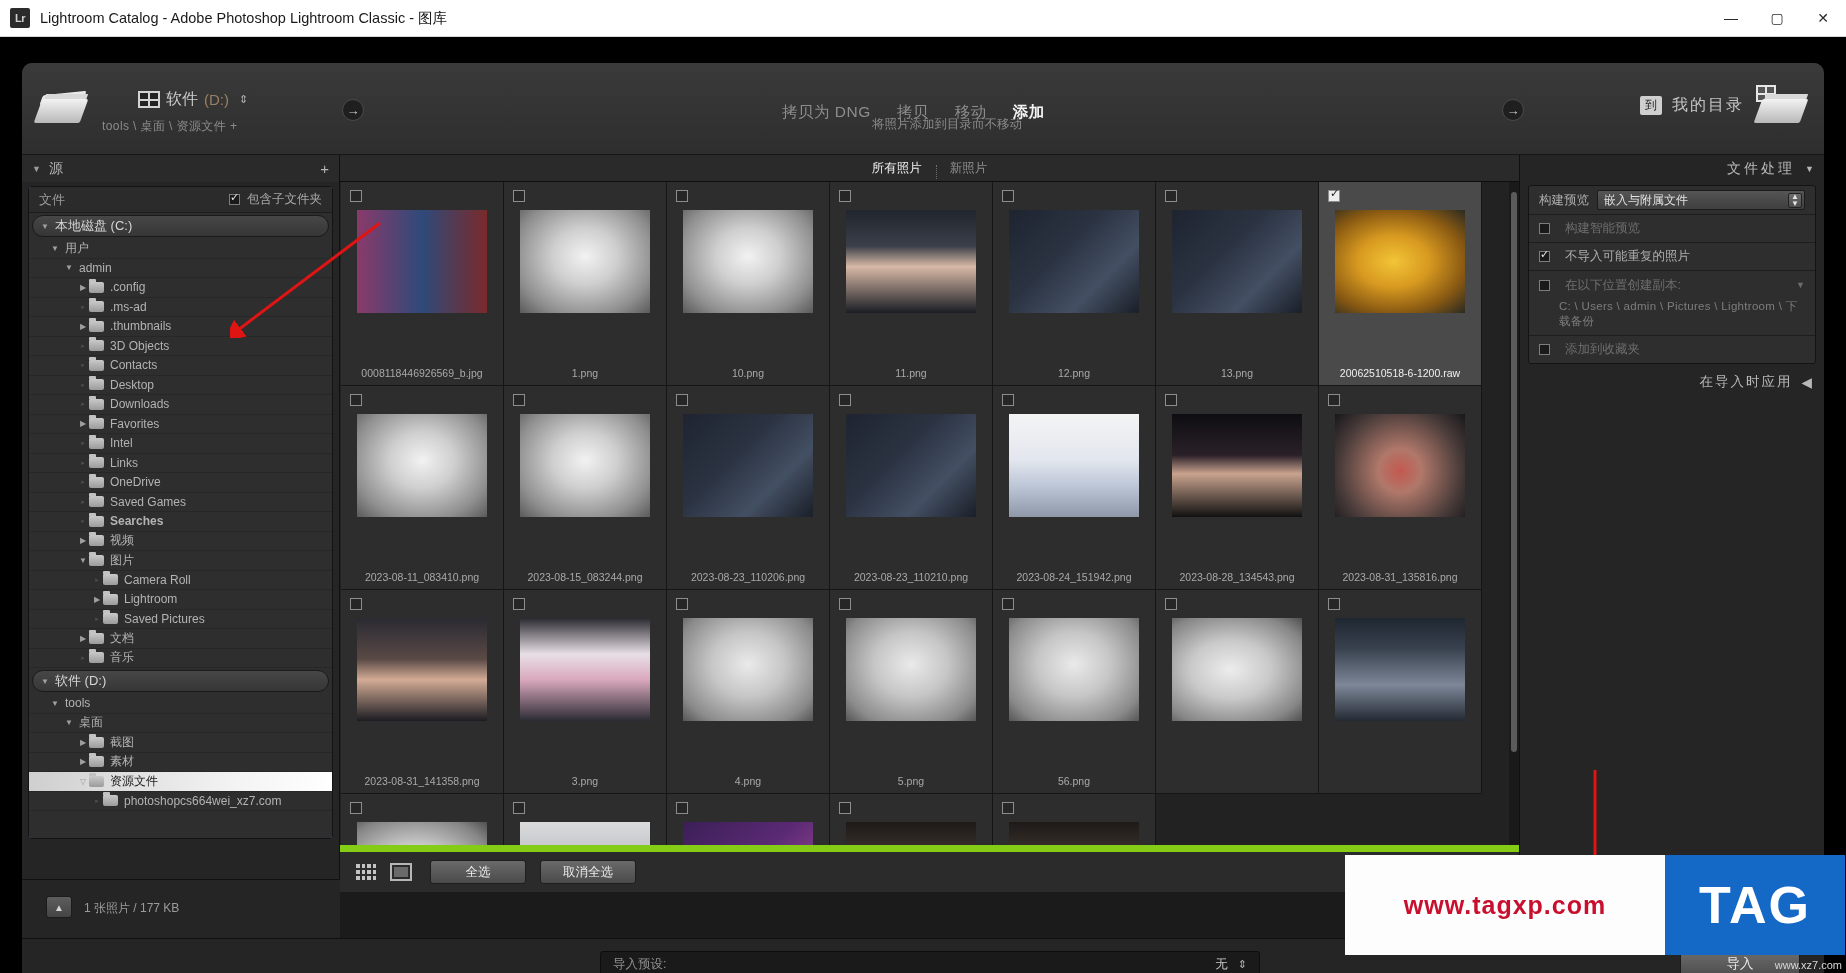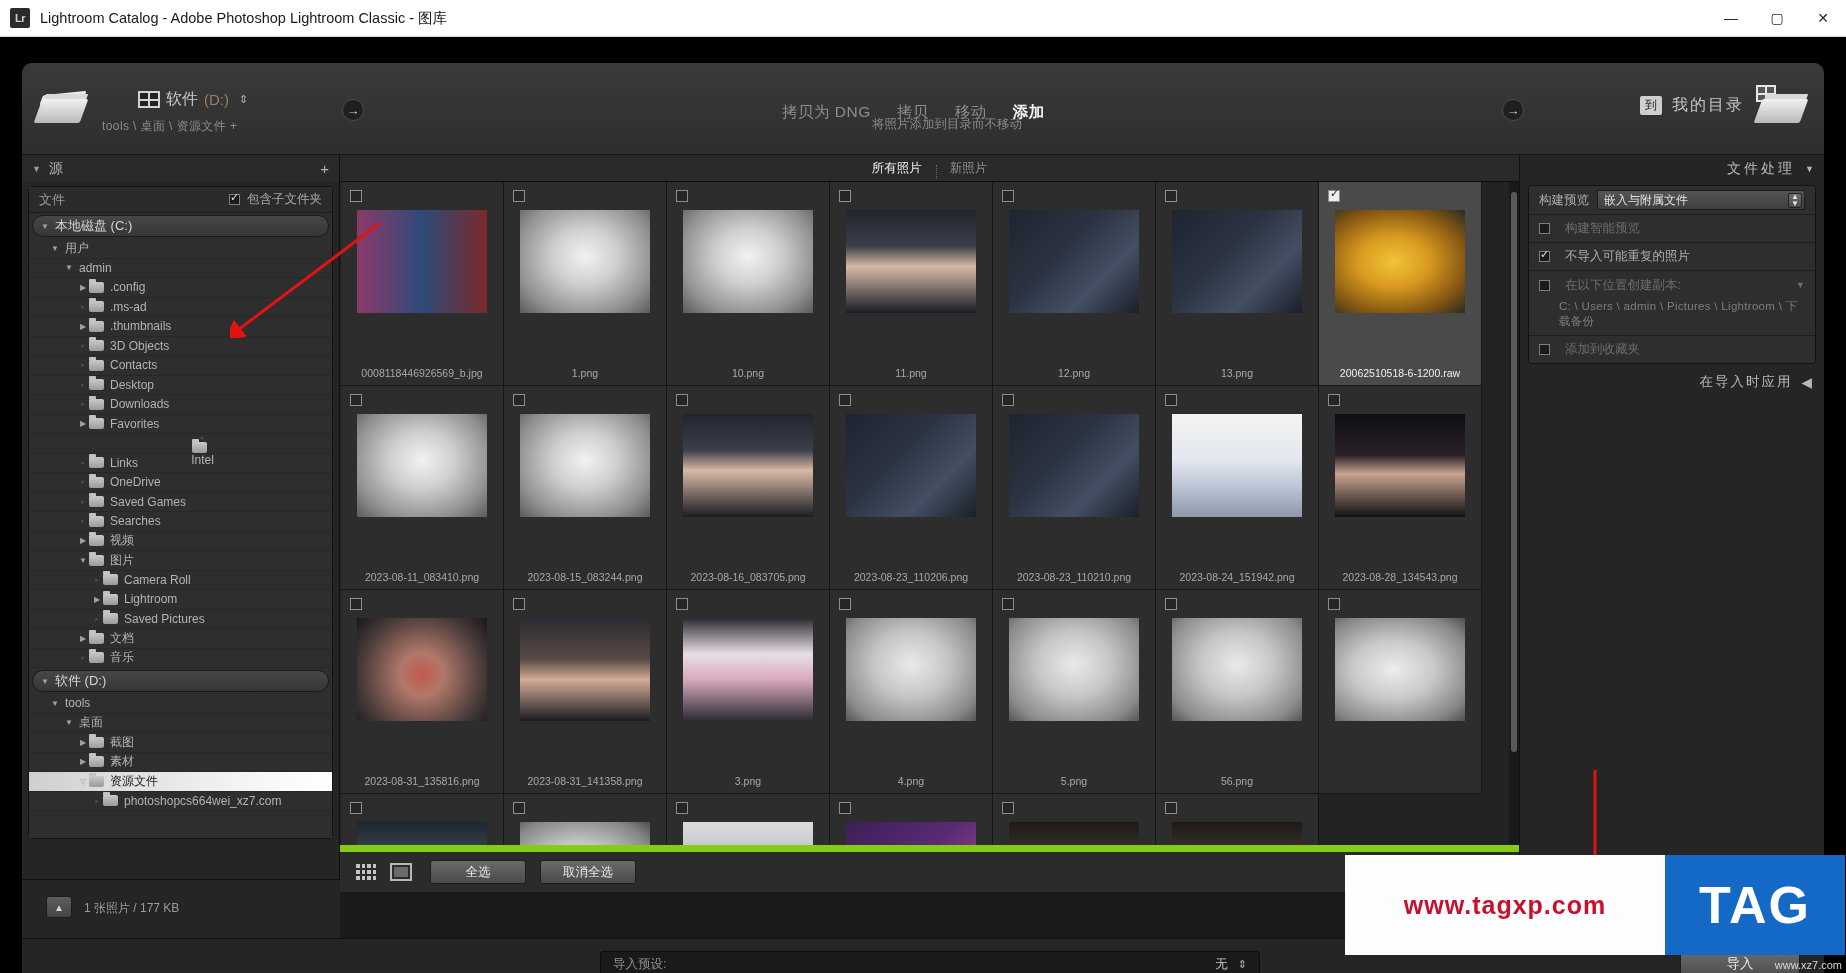--- a/index.html
+++ b/index.html
@@ -459,41 +459,41 @@
               <div class="trow" style="padding-left: 48px;">
                 <span class="tri-s dim">▸</span>
                 <span class="fold"></span>
                 <span>Downloads</span>
               </div>
               <div class="trow" style="padding-left: 48px;">
                 <span class="tri-s">▶</span>
                 <span class="fold"></span>
                 <span>Favorites</span>
               </div>
-              <div class="trow" style="padding-left: 48px; flex-direction: column;">
+              <div class="trow" style="padding-left: 48px;">
                 <span class="tri-s dim">▸</span>
                 <span class="fold"></span>
                 <span>Intel</span>
               </div>
               <div class="trow" style="padding-left: 48px;">
                 <span class="tri-s dim">▸</span>
                 <span class="fold"></span>
                 <span>Links</span>
               </div>
               <div class="trow" style="padding-left: 48px;">
                 <span class="tri-s dim">▸</span>
                 <span class="fold"></span>
                 <span>OneDrive</span>
               </div>
               <div class="trow" style="padding-left: 48px;">
                 <span class="tri-s dim">▸</span>
                 <span class="fold"></span>
                 <span>Saved Games</span>
               </div>
-              <div class="trow" style="padding-left: 48px;">
+              <div class="trow" style="padding-left: 48px; font-weight: bold;">
                 <span class="tri-s dim">▸</span>
                 <span class="fold"></span>
                 <span>Searches</span>
               </div>
               <div class="trow" style="padding-left: 48px;">
                 <span class="tri-s">▶</span>
                 <span class="fold"></span>
                 <span>视频</span>
               </div>
               <div class="trow" style="padding-left: 48px;">
@@ -633,27 +633,20 @@
                   <div class="ph" style="background: radial-gradient(at 50% 45%, rgb(242, 242, 242) 0%, rgb(207, 207, 207) 35%, rgb(143, 143, 143) 75%, rgb(90, 90, 90) 100%);"></div>
                 </div>
                 <div class="fname">2023-08-11_083410.png</div>
               </div>
               <div class="cell">
                 <div class="cbox"></div>
                 <div class="thumb">
                   <div class="ph" style="background: radial-gradient(at 50% 45%, rgb(242, 242, 242) 0%, rgb(207, 207, 207) 35%, rgb(143, 143, 143) 75%, rgb(90, 90, 90) 100%);"></div>
                 </div>
                 <div class="fname">2023-08-15_083244.png</div>
-              </div>
-              <div class="cell">
-                <div class="cbox"></div>
-                <div class="thumb">
-                  <div class="ph" style="background: linear-gradient(rgb(32, 37, 46) 0%, rgb(59, 63, 73) 35%, rgb(216, 185, 166) 55%, rgb(26, 29, 36) 100%);"></div>
-                </div>
-                <div class="fname">2023-08-16_083705.png</div>
               </div>
               <div class="cell">
                 <div class="cbox"></div>
                 <div class="thumb">
                   <div class="ph" style="background: linear-gradient(135deg, rgb(30, 36, 48) 0%, rgb(43, 51, 66) 40%, rgb(67, 79, 99) 70%, rgb(26, 31, 40) 100%);"></div>
                 </div>
                 <div class="fname">2023-08-23_110206.png</div>
               </div>
               <div class="cell">
                 <div class="cbox"></div>

